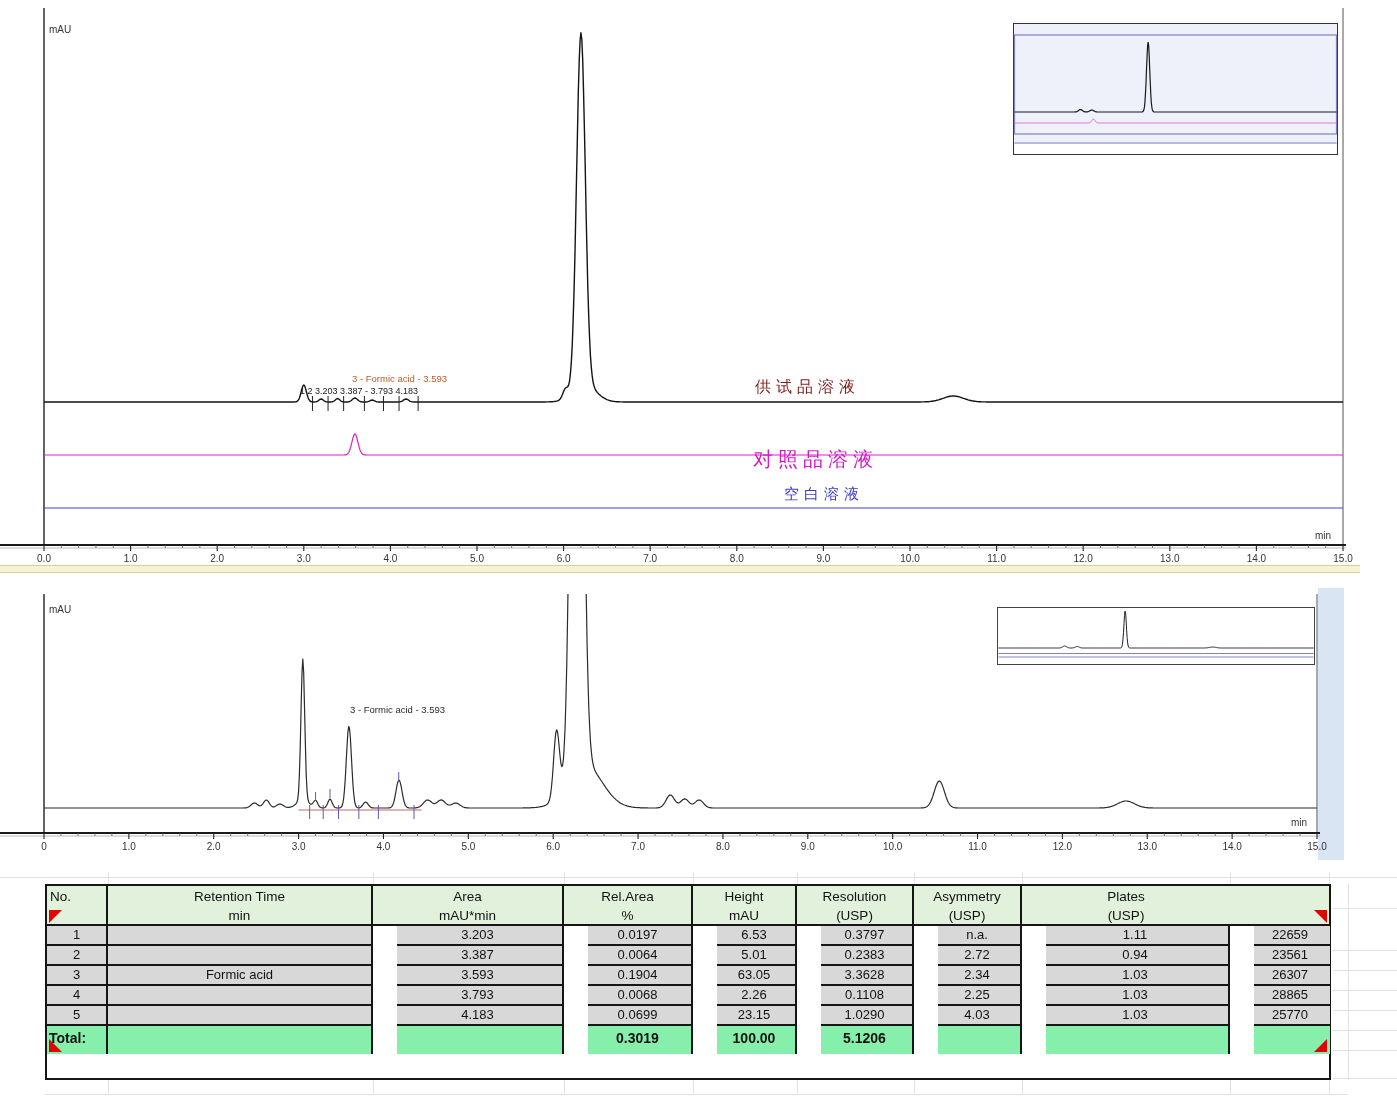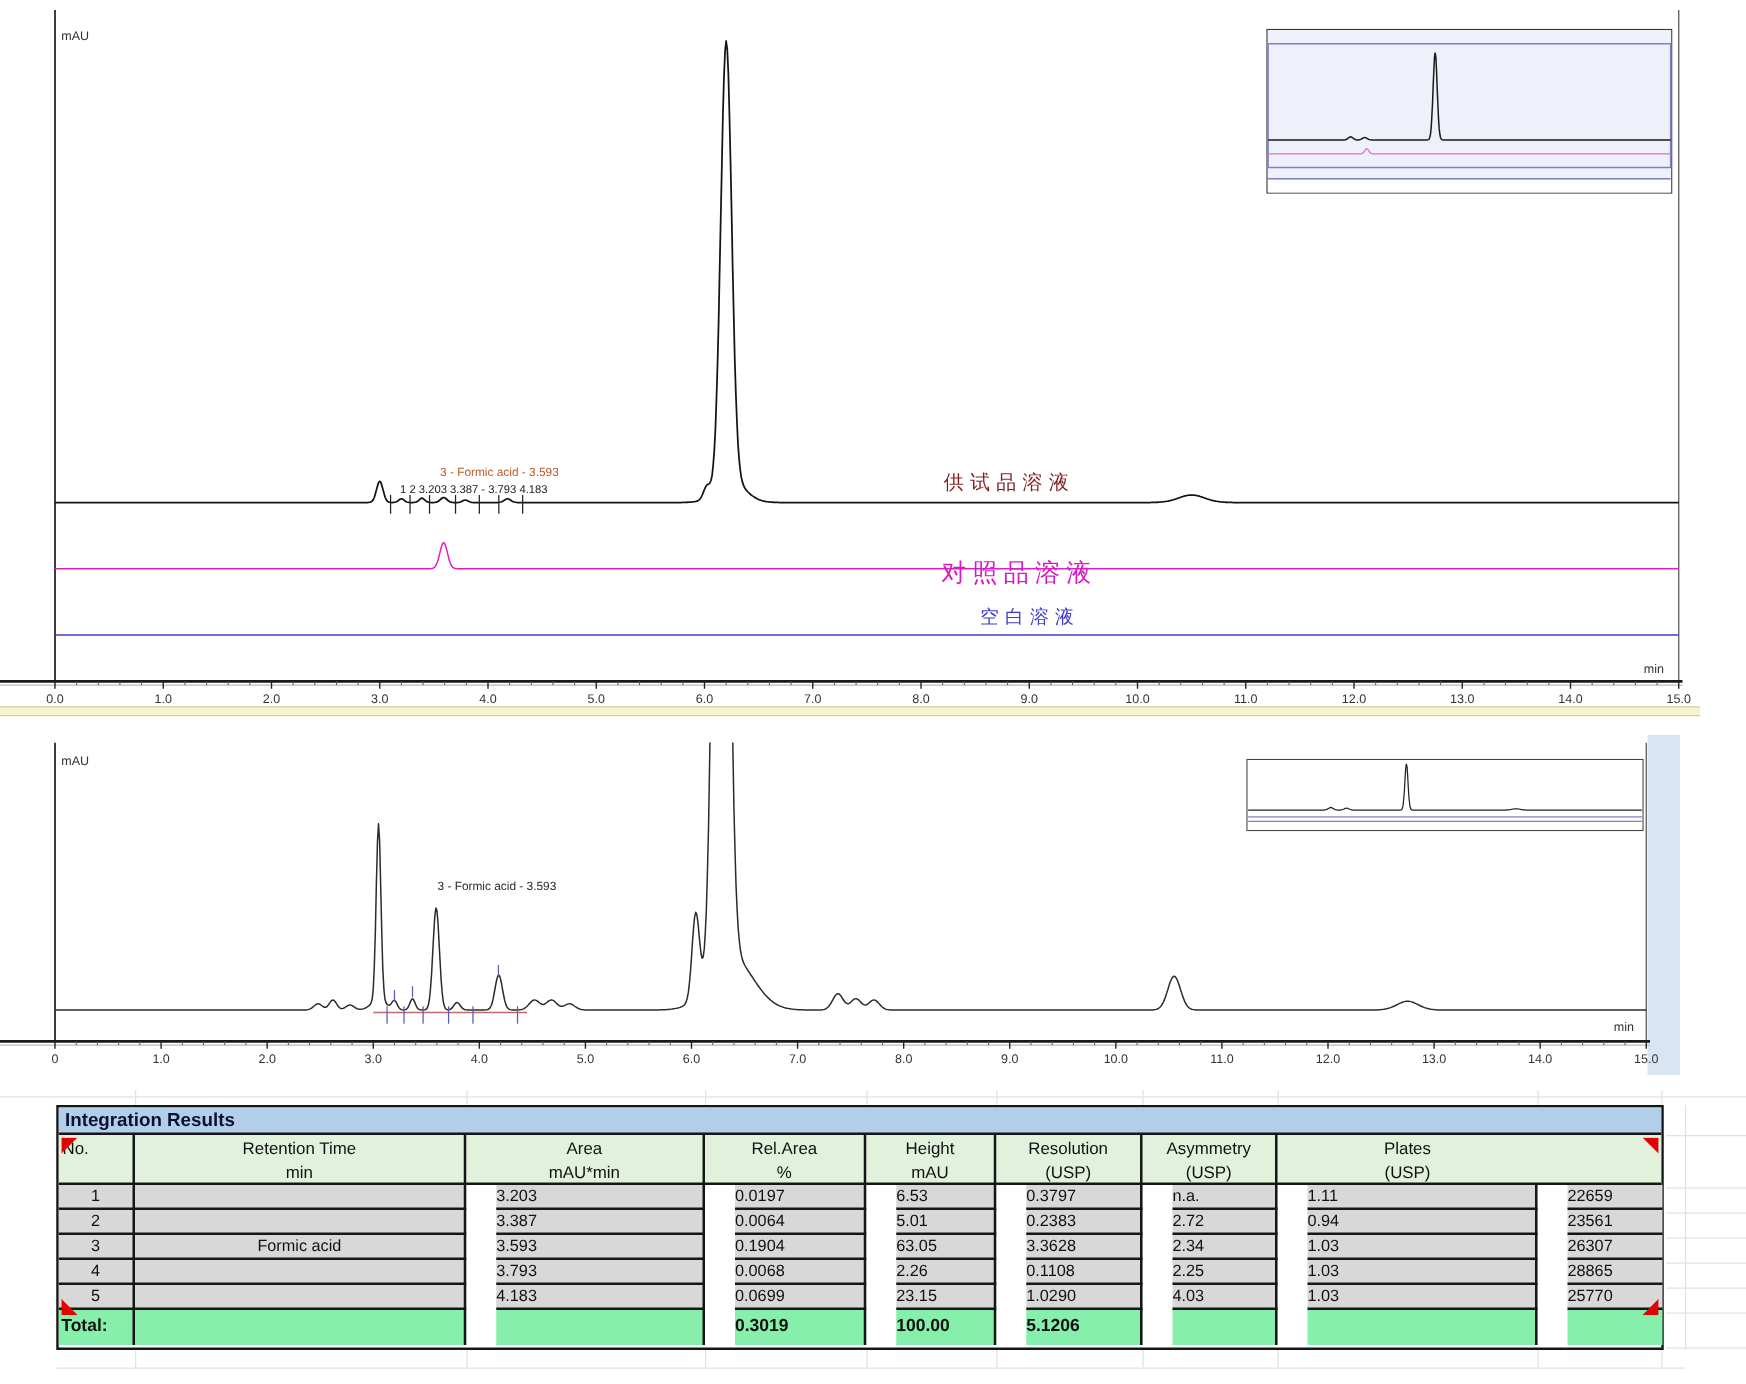--- a/index.html
+++ b/index.html
@@ -30,21 +30,21 @@
   .thead{height:40px;background:#e1f1dc;border-bottom:2px solid #161616;}
   .th{border-right:2px solid #161616;display:flex;flex-direction:column;align-items:center;
       justify-content:flex-start;font-size:13.5px;line-height:19px;padding-top:1px;
       box-sizing:border-box;color:#111;}
   .th:last-child{border-right:none;}
   .th.h0{align-items:flex-start;padding-left:3px;}
   .td{height:20px;line-height:18px;border-right:2px solid #161616;border-bottom:2px solid #161616;
       font-size:13px;color:#111;box-sizing:border-box;background:#d8d8d8;overflow:hidden;white-space:nowrap;}
   .td:last-child{border-right:none;}
   .a-c{text-align:center;} .a-l{text-align:left;padding-left:2px;}
-  .a-r{text-align:left;padding-right:4px;margin-left:24px;}
+  .a-r{text-align:center;padding-right:4px;margin-left:24px;}
   .totalrow .td{background:#86efac;height:28px;line-height:25px;font-weight:bold;font-size:14px;
                 border-bottom:none;}
   .tri{position:absolute;width:13px;height:13px;background:#e00505;z-index:5;}
   .tri.tl{left:2px;top:24px;clip-path:polygon(0 0,100% 0,0 100%);}
   .tri.tr{right:2px;top:24px;clip-path:polygon(0 0,100% 0,100% 100%);}
   .tri.bl{left:2px;top:153px;clip-path:polygon(0 0,0 100%,100% 100%);}
   .tri.br{right:2px;top:153px;clip-path:polygon(100% 0,100% 100%,0 100%);}
 </style>
 </head>
 <body>
@@ -283,23 +283,20 @@
       <line x1="1.5" y1="50" x2="316.5" y2="50" stroke="#8080c4" stroke-width="1"></line>
       <path d="M1.5 41.0 L2.0 41.0 L2.5 41.0 L3.1 41.0 L3.6 41.0 L4.1 41.0 L4.7 41.0 L5.2 41.0 L5.7 41.0 L6.2 41.0 L6.8 41.0 L7.3 41.0 L7.8 41.0 L8.3 41.0 L8.9 41.0 L9.4 41.0 L9.9 41.0 L10.4 41.0 L10.9 41.0 L11.5 41.0 L12.0 41.0 L12.5 41.0 L13.1 41.0 L13.6 41.0 L14.1 41.0 L14.6 41.0 L15.2 41.0 L15.7 41.0 L16.2 41.0 L16.7 41.0 L17.3 41.0 L17.8 41.0 L18.3 41.0 L18.8 41.0 L19.3 41.0 L19.9 41.0 L20.4 41.0 L20.9 41.0 L21.5 41.0 L22.0 41.0 L22.5 41.0 L23.0 41.0 L23.6 41.0 L24.1 41.0 L24.6 41.0 L25.1 41.0 L25.6 41.0 L26.2 41.0 L26.7 41.0 L27.2 41.0 L27.8 41.0 L28.3 41.0 L28.8 41.0 L29.3 41.0 L29.8 41.0 L30.4 41.0 L30.9 41.0 L31.4 41.0 L31.9 41.0 L32.5 41.0 L33.0 41.0 L33.5 41.0 L34.0 41.0 L34.6 41.0 L35.1 41.0 L35.6 41.0 L36.1 41.0 L36.7 41.0 L37.2 41.0 L37.7 41.0 L38.3 41.0 L38.8 41.0 L39.3 41.0 L39.8 41.0 L40.4 41.0 L40.9 41.0 L41.4 41.0 L41.9 41.0 L42.5 41.0 L43.0 41.0 L43.5 41.0 L44.0 41.0 L44.5 41.0 L45.1 41.0 L45.6 41.0 L46.1 41.0 L46.7 41.0 L47.2 41.0 L47.7 41.0 L48.2 41.0 L48.8 41.0 L49.3 41.0 L49.8 41.0 L50.3 41.0 L50.9 41.0 L51.4 41.0 L51.9 41.0 L52.4 41.0 L52.9 41.0 L53.5 41.0 L54.0 41.0 L54.5 41.0 L55.1 41.0 L55.6 41.0 L56.1 41.0 L56.6 41.0 L57.1 41.0 L57.7 41.0 L58.2 41.0 L58.7 41.0 L59.2 41.0 L59.8 41.0 L60.3 41.0 L60.8 41.0 L61.4 41.0 L61.9 41.0 L62.4 41.0 L62.9 40.9 L63.4 40.8 L64.0 40.7 L64.5 40.5 L65.0 40.2 L65.5 39.9 L66.1 39.6 L66.6 39.3 L67.1 39.1 L67.6 39.0 L68.2 39.1 L68.7 39.3 L69.2 39.6 L69.8 39.9 L70.3 40.2 L70.8 40.5 L71.3 40.7 L71.8 40.8 L72.4 40.9 L72.9 41.0 L73.4 41.0 L74.0 41.0 L74.5 41.0 L75.0 41.0 L75.5 40.9 L76.0 40.9 L76.6 40.8 L77.1 40.6 L77.6 40.4 L78.2 40.2 L78.7 39.9 L79.2 39.7 L79.7 39.6 L80.3 39.5 L80.8 39.6 L81.3 39.7 L81.8 39.9 L82.3 40.2 L82.9 40.4 L83.4 40.6 L83.9 40.8 L84.4 40.9 L85.0 40.9 L85.5 41.0 L86.0 41.0 L86.6 41.0 L87.1 41.0 L87.6 41.0 L88.1 41.0 L88.7 41.0 L89.2 41.0 L89.7 41.0 L90.2 41.0 L90.8 41.0 L91.3 41.0 L91.8 41.0 L92.3 41.0 L92.8 41.0 L93.4 41.0 L93.9 41.0 L94.4 41.0 L95.0 41.0 L95.5 41.0 L96.0 41.0 L96.5 41.0 L97.0 41.0 L97.6 41.0 L98.1 41.0 L98.6 41.0 L99.2 41.0 L99.7 41.0 L100.2 41.0 L100.7 41.0 L101.3 41.0 L101.8 41.0 L102.3 41.0 L102.8 41.0 L103.3 41.0 L103.9 41.0 L104.4 41.0 L104.9 41.0 L105.5 41.0 L106.0 41.0 L106.5 41.0 L107.0 41.0 L107.5 41.0 L108.1 41.0 L108.6 41.0 L109.1 41.0 L109.6 41.0 L110.2 41.0 L110.7 41.0 L111.2 41.0 L111.8 41.0 L112.3 41.0 L112.8 41.0 L113.3 41.0 L113.9 41.0 L114.4 41.0 L114.9 41.0 L115.4 41.0 L116.0 41.0 L116.5 41.0 L117.0 41.0 L117.5 41.0 L118.0 41.0 L118.6 41.0 L119.1 41.0 L119.6 41.0 L120.1 41.0 L120.7 41.0 L121.2 41.0 L121.7 41.0 L122.3 41.0 L122.8 41.0 L123.3 41.0 L123.8 40.9 L124.4 40.6 L124.9 39.7 L125.4 37.5 L125.9 33.0 L126.5 25.8 L127.0 16.7 L127.5 8.3 L128.0 4.1 L128.6 6.0 L129.1 13.1 L129.6 22.3 L130.1 30.4 L130.7 36.0 L131.2 39.0 L131.7 40.3 L132.2 40.8 L132.8 41.0 L133.3 41.0 L133.8 41.0 L134.3 41.0 L134.8 41.0 L135.4 41.0 L135.9 41.0 L136.4 41.0 L136.9 41.0 L137.5 41.0 L138.0 41.0 L138.5 41.0 L139.0 41.0 L139.6 41.0 L140.1 41.0 L140.6 41.0 L141.2 41.0 L141.7 41.0 L142.2 41.0 L142.7 41.0 L143.3 41.0 L143.8 41.0 L144.3 41.0 L144.8 41.0 L145.3 41.0 L145.9 41.0 L146.4 41.0 L146.9 41.0 L147.4 41.0 L148.0 41.0 L148.5 41.0 L149.0 41.0 L149.5 41.0 L150.1 41.0 L150.6 41.0 L151.1 41.0 L151.7 41.0 L152.2 41.0 L152.7 41.0 L153.2 41.0 L153.8 41.0 L154.3 41.0 L154.8 41.0 L155.3 41.0 L155.8 41.0 L156.4 41.0 L156.9 41.0 L157.4 41.0 L157.9 41.0 L158.5 41.0 L159.0 41.0 L159.5 41.0 L160.0 41.0 L160.6 41.0 L161.1 41.0 L161.6 41.0 L162.2 41.0 L162.7 41.0 L163.2 41.0 L163.7 41.0 L164.3 41.0 L164.8 41.0 L165.3 41.0 L165.8 41.0 L166.3 41.0 L166.9 41.0 L167.4 41.0 L167.9 41.0 L168.5 41.0 L169.0 41.0 L169.5 41.0 L170.0 41.0 L170.5 41.0 L171.1 41.0 L171.6 41.0 L172.1 41.0 L172.7 41.0 L173.2 41.0 L173.7 41.0 L174.2 41.0 L174.8 41.0 L175.3 41.0 L175.8 41.0 L176.3 41.0 L176.8 41.0 L177.4 41.0 L177.9 41.0 L178.4 41.0 L179.0 41.0 L179.5 41.0 L180.0 41.0 L180.5 41.0 L181.0 41.0 L181.6 41.0 L182.1 41.0 L182.6 41.0 L183.2 41.0 L183.7 41.0 L184.2 41.0 L184.7 41.0 L185.3 41.0 L185.8 41.0 L186.3 41.0 L186.8 41.0 L187.3 41.0 L187.9 41.0 L188.4 41.0 L188.9 41.0 L189.5 41.0 L190.0 41.0 L190.5 41.0 L191.0 41.0 L191.6 41.0 L192.1 41.0 L192.6 41.0 L193.1 41.0 L193.7 41.0 L194.2 41.0 L194.7 41.0 L195.2 41.0 L195.8 41.0 L196.3 41.0 L196.8 41.0 L197.3 41.0 L197.8 41.0 L198.4 41.0 L198.9 41.0 L199.4 41.0 L199.9 41.0 L200.5 41.0 L201.0 41.0 L201.5 41.0 L202.1 41.0 L202.6 41.0 L203.1 41.0 L203.6 41.0 L204.2 41.0 L204.7 41.0 L205.2 41.0 L205.7 41.0 L206.3 41.0 L206.8 41.0 L207.3 41.0 L207.8 41.0 L208.3 40.9 L208.9 40.9 L209.4 40.9 L209.9 40.8 L210.4 40.8 L211.0 40.7 L211.5 40.6 L212.0 40.5 L212.6 40.4 L213.1 40.3 L213.6 40.2 L214.1 40.1 L214.6 40.1 L215.2 40.0 L215.7 40.0 L216.2 40.0 L216.8 40.1 L217.3 40.1 L217.8 40.2 L218.3 40.3 L218.8 40.4 L219.4 40.5 L219.9 40.6 L220.4 40.7 L220.9 40.8 L221.5 40.8 L222.0 40.9 L222.5 40.9 L223.1 40.9 L223.6 41.0 L224.1 41.0 L224.6 41.0 L225.1 41.0 L225.7 41.0 L226.2 41.0 L226.7 41.0 L227.3 41.0 L227.8 41.0 L228.3 41.0 L228.8 41.0 L229.4 41.0 L229.9 41.0 L230.4 41.0 L230.9 41.0 L231.4 41.0 L232.0 41.0 L232.5 41.0 L233.0 41.0 L233.6 41.0 L234.1 41.0 L234.6 41.0 L235.1 41.0 L235.6 41.0 L236.2 41.0 L236.7 41.0 L237.2 41.0 L237.8 41.0 L238.3 41.0 L238.8 41.0 L239.3 41.0 L239.9 41.0 L240.4 41.0 L240.9 41.0 L241.4 41.0 L241.9 41.0 L242.5 41.0 L243.0 41.0 L243.5 41.0 L244.1 41.0 L244.6 41.0 L245.1 41.0 L245.6 41.0 L246.1 41.0 L246.7 41.0 L247.2 41.0 L247.7 41.0 L248.3 41.0 L248.8 41.0 L249.3 41.0 L249.8 41.0 L250.4 41.0 L250.9 41.0 L251.4 41.0 L251.9 41.0 L252.4 41.0 L253.0 41.0 L253.5 41.0 L254.0 41.0 L254.6 41.0 L255.1 41.0 L255.6 41.0 L256.1 41.0 L256.6 41.0 L257.2 41.0 L257.7 41.0 L258.2 41.0 L258.8 41.0 L259.3 41.0 L259.8 41.0 L260.3 41.0 L260.9 41.0 L261.4 41.0 L261.9 41.0 L262.4 41.0 L262.9 41.0 L263.5 41.0 L264.0 41.0 L264.5 41.0 L265.1 41.0 L265.6 41.0 L266.1 41.0 L266.6 41.0 L267.2 41.0 L267.7 41.0 L268.2 41.0 L268.7 41.0 L269.3 41.0 L269.8 41.0 L270.3 41.0 L270.8 41.0 L271.4 41.0 L271.9 41.0 L272.4 41.0 L272.9 41.0 L273.4 41.0 L274.0 41.0 L274.5 41.0 L275.0 41.0 L275.6 41.0 L276.1 41.0 L276.6 41.0 L277.1 41.0 L277.7 41.0 L278.2 41.0 L278.7 41.0 L279.2 41.0 L279.8 41.0 L280.3 41.0 L280.8 41.0 L281.3 41.0 L281.9 41.0 L282.4 41.0 L282.9 41.0 L283.4 41.0 L283.9 41.0 L284.5 41.0 L285.0 41.0 L285.5 41.0 L286.1 41.0 L286.6 41.0 L287.1 41.0 L287.6 41.0 L288.2 41.0 L288.7 41.0 L289.2 41.0 L289.7 41.0 L290.3 41.0 L290.8 41.0 L291.3 41.0 L291.8 41.0 L292.4 41.0 L292.9 41.0 L293.4 41.0 L293.9 41.0 L294.4 41.0 L295.0 41.0 L295.5 41.0 L296.0 41.0 L296.6 41.0 L297.1 41.0 L297.6 41.0 L298.1 41.0 L298.7 41.0 L299.2 41.0 L299.7 41.0 L300.2 41.0 L300.8 41.0 L301.3 41.0 L301.8 41.0 L302.3 41.0 L302.9 41.0 L303.4 41.0 L303.9 41.0 L304.4 41.0 L304.9 41.0 L305.5 41.0 L306.0 41.0 L306.5 41.0 L307.1 41.0 L307.6 41.0 L308.1 41.0 L308.6 41.0 L309.1 41.0 L309.7 41.0 L310.2 41.0 L310.7 41.0 L311.3 41.0 L311.8 41.0 L312.3 41.0 L312.8 41.0 L313.4 41.0 L313.9 41.0 L314.4 41.0 L314.9 41.0 L315.4 41.0 L316.0 41.0 L316.5 41.0 " fill="none" stroke="#222222" stroke-width="1"></path>
     </svg>
 
   <div class="axlab mau1">mAU</div>
   <div class="axlab min1">min</div>
   <div class="axlab mau2">mAU</div>
   <div class="axlab min2">min</div>
 
   <div class="twrap" style="position:absolute;">
-    <div class="t-title">
-      <span>Integration Results</span>
-    </div>
     <div class="t-row thead">
       <div class="th h0">
           <span>No.</span>
           <span></span>
         </div>
       <div class="th">
           <span>Retention Time</span>
           <span>min</span>
         </div>
       <div class="th">
@@ -394,21 +391,21 @@
           <div class="td a-r"></div>
           <div class="td a-r"></div>
         </div>
       </div>
     <div class="tri tl"></div>
     <div class="tri tr"></div>
     <div class="tri bl"></div>
     <div class="tri br"></div>
   </div>
 <div class="ann" style="left: 352px; top: 374px; font-size: 9.5px; color: rgb(192, 90, 40);">3 - Formic acid - 3.593</div>
-    <div class="ann" style="left: 320px; top: 387px; font-size: 9px; color: rgb(26, 26, 26);">1 2 3.203 3.387 - 3.793 4.183</div>
+    <div class="ann" style="left: 300px; top: 387px; font-size: 9px; color: rgb(26, 26, 26);">1 2 3.203 3.387 - 3.793 4.183</div>
     <div class="ann cjk" style="left: 755px; top: 378px; font-size: 16px; color: #7f1d1d;">供试品溶液</div>
     <div class="ann cjk" style="left: 753px; top: 448px; font-size: 20px; color: rgb(214, 25, 198);">对照品溶液</div>
     <div class="ann cjk" style="left: 764px; top: 486px; font-size: 15px; color: rgb(59, 59, 207); margin-left: 20px;">空白溶液</div>
     <div class="ann" style="left: 350px; top: 705px; font-size: 9.5px; color: rgb(42, 42, 42);">3 - Formic acid - 3.593</div>
     <div class="faint" style="left: 0px; top: 877px; width: 1397px; height: 1px;"></div>
     <div class="faint" style="left: 108px; top: 872px; width: 1px; height: 12px;"></div>
     <div class="faint" style="left: 108px; top: 1080px; width: 1px; height: 14px;"></div>
     <div class="faint" style="left: 373px; top: 872px; width: 1px; height: 12px;"></div>
     <div class="faint" style="left: 373px; top: 1080px; width: 1px; height: 14px;"></div>
     <div class="faint" style="left: 564px; top: 872px; width: 1px; height: 12px;"></div>

